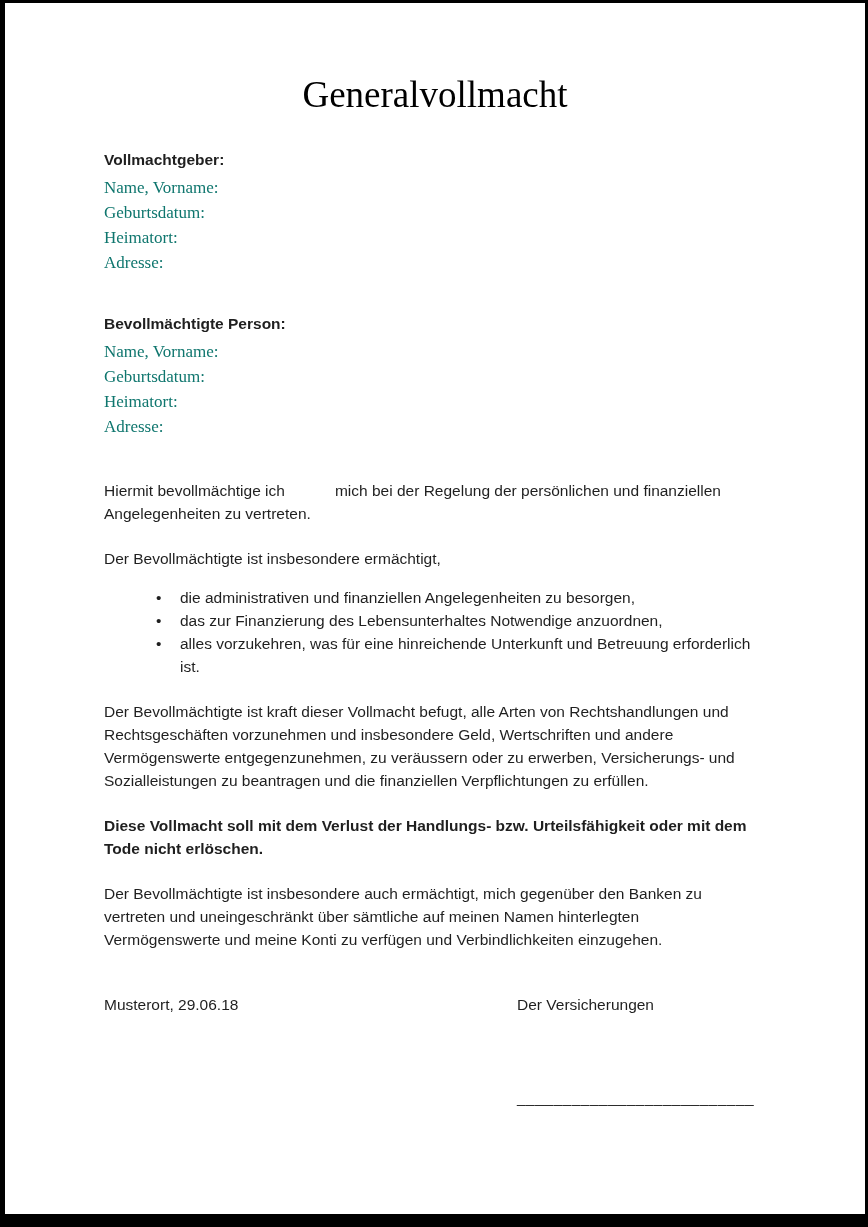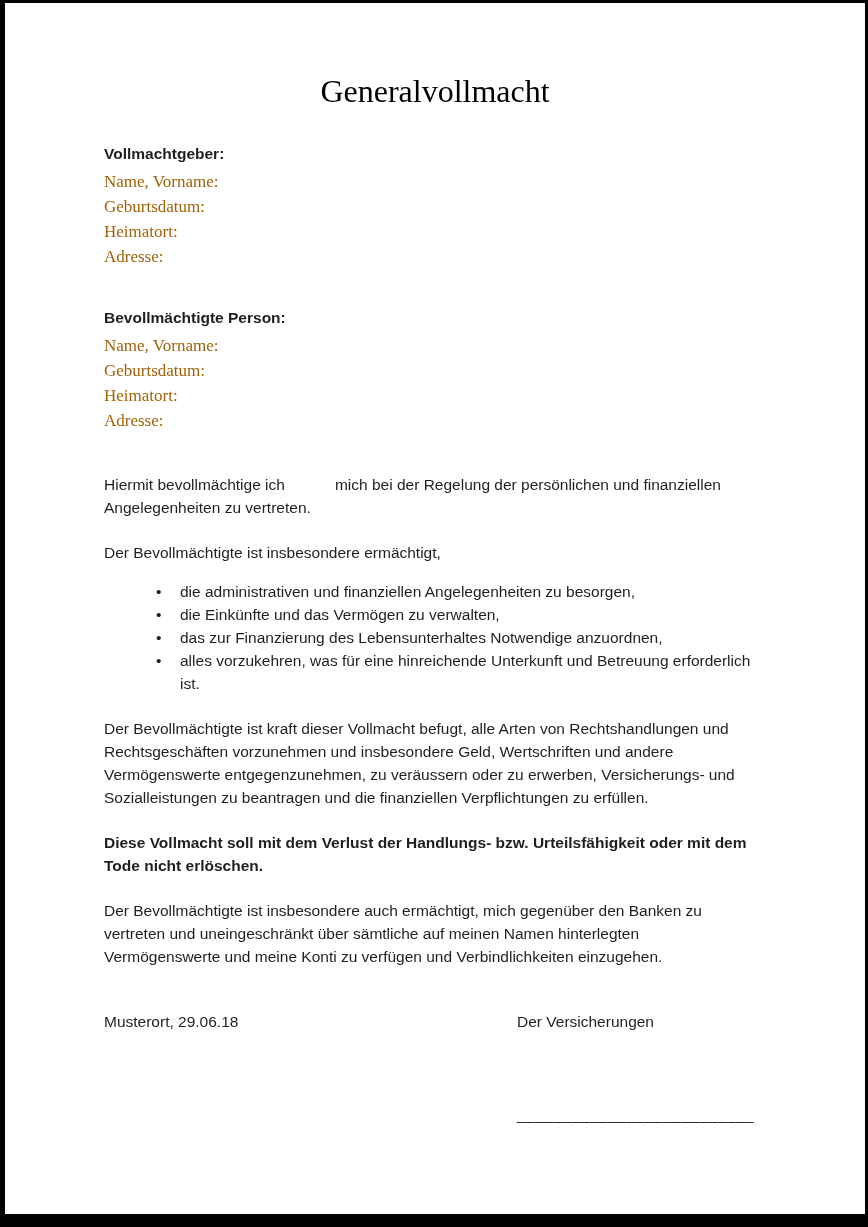--- a/index.html
+++ b/index.html
@@ -18,38 +18,38 @@
     overflow: hidden;
   }
   .content {
     position: absolute;
     left: 99px;
     top: 0;
     width: 662px;
   }
   .doc-title {
     font-family: "Liberation Serif", serif;
-    font-size: 32px;
+    font-size: 37px;
     font-weight: 400;
     color: #000;
     text-align: center;
     margin: 70px 0 0 0;
   }
   .section-heading {
     font-size: 15.5px;
     font-weight: 700;
     margin: 0 0 6px 0;
   }
   .heading-principal { margin-top: 35px; }
   .heading-agent { margin-top: 40px; }
   .serif-fields {
     font-family: "Liberation Serif", serif;
     font-size: 17px;
     line-height: 25px;
-    color: #a16207;
+    color: #0f766e;
   }
   .serif-fields div { white-space: pre; }
   .body-text {
     font-size: 15.5px;
     line-height: 23px;
   }
   p.para { margin: 22px 12px 0 0; }
   p.intro { margin-top: 40px; }
   .gap-blank { display: inline-block; width: 50px; }
   ul.duties {
@@ -106,21 +106,20 @@
       <div>Heimatort:</div>
       <div>Adresse:</div>
     </div>
 
     <div class="body-text">
       <p class="para intro"><span>Hiermit bevollmächtige ich</span><span class="gap-blank"></span><span>mich bei der Regelung der persönlichen und finanziellen Angelegenheiten zu vertreten.</span></p>
 
       <p class="para">Der Bevollmächtigte ist insbesondere ermächtigt,</p>
       <ul class="duties">
         <li>die administrativen und finanziellen Angelegenheiten zu besorgen,</li>
-        <li>die Einkünfte und das Vermögen zu verwalten,</li>
         <li>das zur Finanzierung des Lebensunterhaltes Notwendige anzuordnen,</li>
         <li>alles vorzukehren, was für eine hinreichende Unterkunft und Betreuung erforderlich ist.</li>
       </ul>
 
       <p class="para">Der Bevollmächtigte ist kraft dieser Vollmacht befugt, alle Arten von Rechtshandlungen und Rechtsgeschäften vorzunehmen und insbesondere Geld, Wertschriften und andere Vermögenswerte entgegenzunehmen, zu veräussern oder zu erwerben, Versicherungs- und Sozialleistungen zu beantragen und die finanziellen Verpflichtungen zu erfüllen.</p>
       <p class="para bold-para">Diese Vollmacht soll mit dem Verlust der Handlungs- bzw. Urteilsfähigkeit oder mit dem Tode nicht erlöschen.</p>
       <p class="para">Der Bevollmächtigte ist insbesondere auch ermächtigt, mich gegenüber den Banken zu vertreten und uneingeschränkt über sämtliche auf meinen Namen hinterlegten Vermögenswerte und meine Konti zu verfügen und Verbindlichkeiten einzugehen.</p>
 
       <div class="footer-row">
         <span class="footer-place">Musterort, 29.06.18</span>

